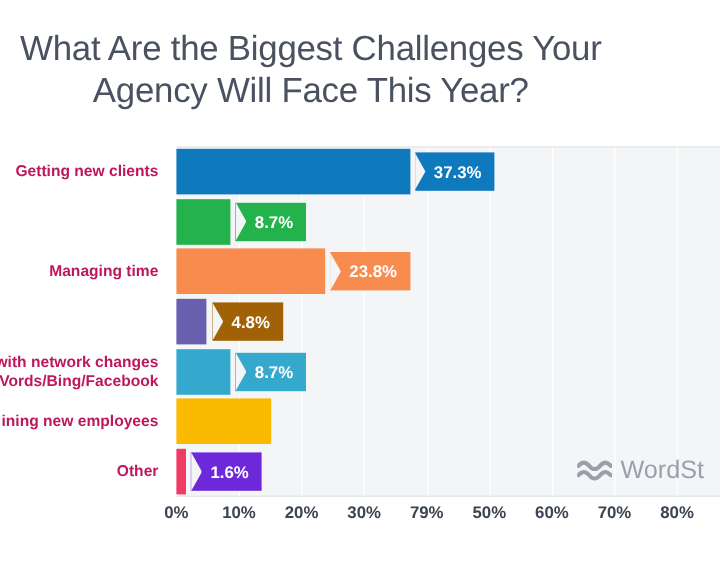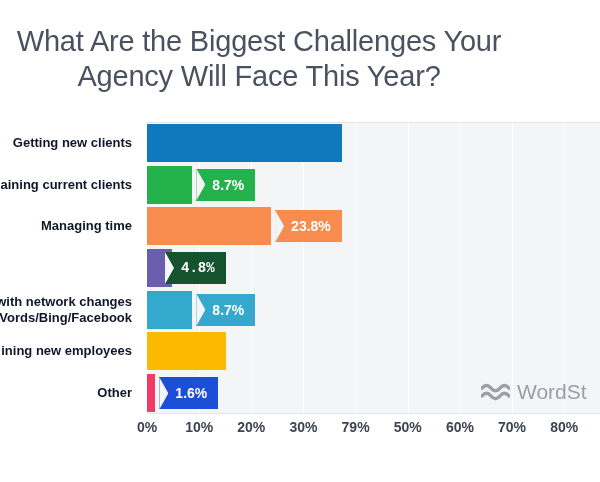--- a/index.html
+++ b/index.html
@@ -106,21 +106,21 @@
     position: absolute;
     left: -160px;   
     top: 122px;
     width: 300px;
     height: 292px;
   }
   .ylabel {
     position: absolute;
     right: 8px;
     text-align: right;
-    color: #0f172a;
+    color: #be185d;
     font-size: 13px;
     font-weight: bold;
     line-height: 16px;
     white-space: pre-line;
   }
 
   
   .xlabels {
     position: absolute;
     left: 147px;
@@ -170,49 +170,49 @@
       <div class="gridline" style="left: 208.6px;"></div>
       <div class="gridline" style="left: 260.75px;"></div>
       <div class="gridline" style="left: 312.9px;"></div>
       <div class="gridline" style="left: 365.05px;"></div>
       <div class="gridline" style="left: 417.2px;"></div>
     </div>
 
   <div class="bars-layer" id="bars-layer">
       <div class="bar-row" style="top: 1.85714px; width: 468px;">
         <div class="bar" style="width: 194.519px; background: rgb(15, 121, 189);"></div>
+        <div class="data-label" style="left: 198.519px; background: rgb(15, 121, 189);"><span class="notch"></span><span>37.3%</span></div>
       </div>
       <div class="bar-row" style="top: 43.5714px; width: 468px;">
         <div class="bar" style="width: 45.3705px; background: rgb(36, 178, 76);"></div>
         <div class="data-label" style="left: 49.3705px; background: rgb(36, 178, 76);"><span class="notch"></span><span>8.7%</span></div>
       </div>
       <div class="bar-row" style="top: 85.2857px; width: 468px;">
         <div class="bar" style="width: 124.117px; background: rgb(248, 139, 78);"></div>
         <div class="data-label" style="left: 128.117px; background: rgb(248, 139, 78); text-align: center;"><span class="notch"></span><span>23.8%</span></div>
       </div>
       <div class="bar-row" style="top: 127px; width: 468px;">
         <div class="bar" style="width: 25.032px; background: rgb(106, 95, 174);"></div>
-        <div class="data-label" style="left: 18px; background: #14532d; font-family: Liberation Mono, monospace;"><span class="notch"></span><span>4.8%</span></div>
+        <div class="data-label" style="left: 30px; background: #a16207;"><span class="notch"></span><span>4.8%</span></div>
       </div>
       <div class="bar-row" style="top: 168.714px; width: 468px;">
         <div class="bar" style="width: 45.3705px; background: rgb(53, 169, 205);"></div>
         <div class="data-label" style="left: 49.3705px; background: rgb(53, 169, 205);"><span class="notch"></span><span>8.7%</span></div>
       </div>
       <div class="bar-row" style="top: 210.429px; width: 468px;">
         <div class="bar" style="width: 78.7465px; background: rgb(251, 185, 0);"></div>
       </div>
       <div class="bar-row" style="top: 252.143px; width: 468px;">
         <div class="bar" style="width: 8.344px; background: rgb(242, 58, 102);"></div>
-        <div class="data-label" style="left: 12.344px; background: #1d4ed8;"><span class="notch"></span><span>1.6%</span></div>
+        <div class="data-label" style="left: 12.344px; background: #6d28d9;"><span class="notch"></span><span>1.6%</span></div>
       </div>
     </div>
 
   <div class="ylabels" id="ylabels">
       <div class="ylabel" style="top: 12.8571px;">Getting new clients</div>
-      <div class="ylabel" style="top: 54.5714px;">aining current clients</div>
       <div class="ylabel" style="top: 96.2857px;">Managing time</div>
       <div class="ylabel" style="top: 171.714px;">with network changes
 Vords/Bing/Facebook</div>
       <div class="ylabel" style="top: 221.429px;">ining new employees</div>
       <div class="ylabel" style="top: 263.143px;">Other</div>
     </div>
 
   <div class="xlabels" id="xlabels">
       <div class="xlabel" style="left: 0px;">0%</div>
       <div class="xlabel" style="left: 52.15px;">10%</div>

